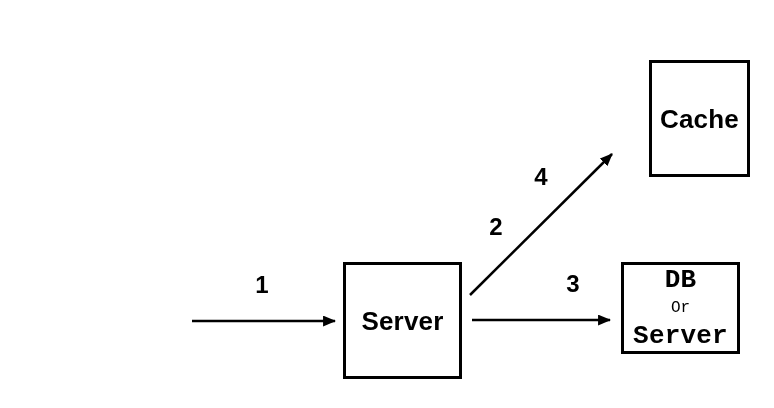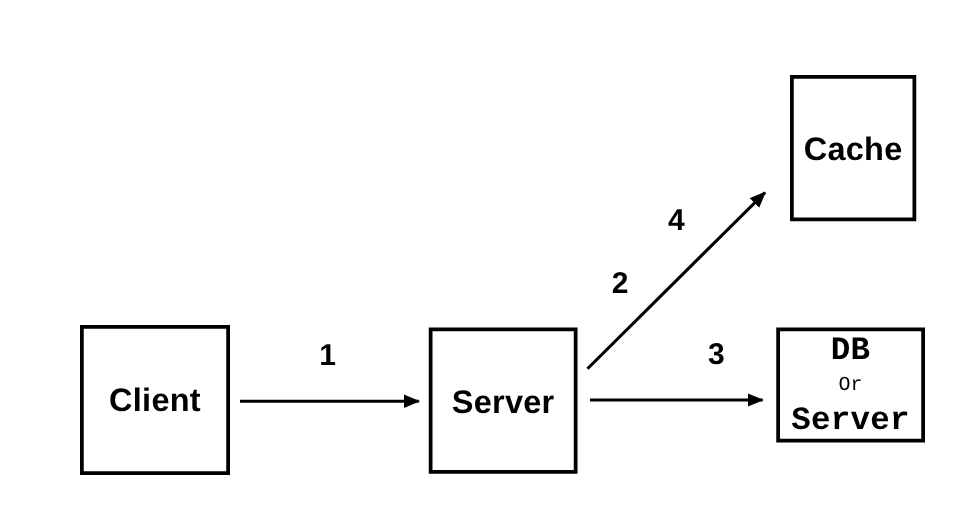--- a/index.html
+++ b/index.html
@@ -40,21 +40,21 @@
     line-height: 28px;
     letter-spacing: 0.2px;
   }
   .node-sub-label {
     font-size: 16px;
     font-weight: normal;
     line-height: 28px;
   }
   .node-client { left: 64px;  top: 260px; width: 120px; height: 120px; }
   .node-server { left: 343px; top: 262px; width: 119px; height: 117px; }
-  .node-cache  { left: 632px; top: 60px;  width: 101px; height: 117px; }
+  .node-cache  { left: 649px; top: 60px;  width: 101px; height: 117px; }
   .node-db     { left: 621px; top: 262px; width: 119px; height: 92px; font-family: Liberation Mono, monospace; }
 
   .edge-label {
     position: absolute;
     transform: translate(-50%, -50%);
     font-size: 24px;
     font-weight: bold;
     line-height: 1;
   }
   .edge-label-1 { left: 262px; top: 285px; }
@@ -71,23 +71,20 @@
     <defs>
       <marker id="arrowhead" viewBox="0 0 12 10" refX="11" refY="5" markerWidth="13" markerHeight="11" orient="auto" markerUnits="userSpaceOnUse">
         <path d="M0,0 L12,5 L0,10 Z" fill="#000000"></path>
       </marker>
     </defs>
     <line x1="192" y1="321" x2="335" y2="321" stroke="#000000" stroke-width="2.5" marker-end="url(#arrowhead)"></line>
     <line x1="470" y1="295" x2="612" y2="154" stroke="#000000" stroke-width="2.5" marker-end="url(#arrowhead)"></line>
     <line x1="472" y1="320" x2="610" y2="320" stroke="#000000" stroke-width="2.5" marker-end="url(#arrowhead)"></line>
   </svg>
 
-  <div class="node node-client">
-    <span class="node-label">Client</span>
-  </div>
 
   <div class="node node-server">
     <span class="node-label">Server</span>
   </div>
 
   <div class="node node-cache">
     <span class="node-label">Cache</span>
   </div>
 
   <div class="node node-db">

